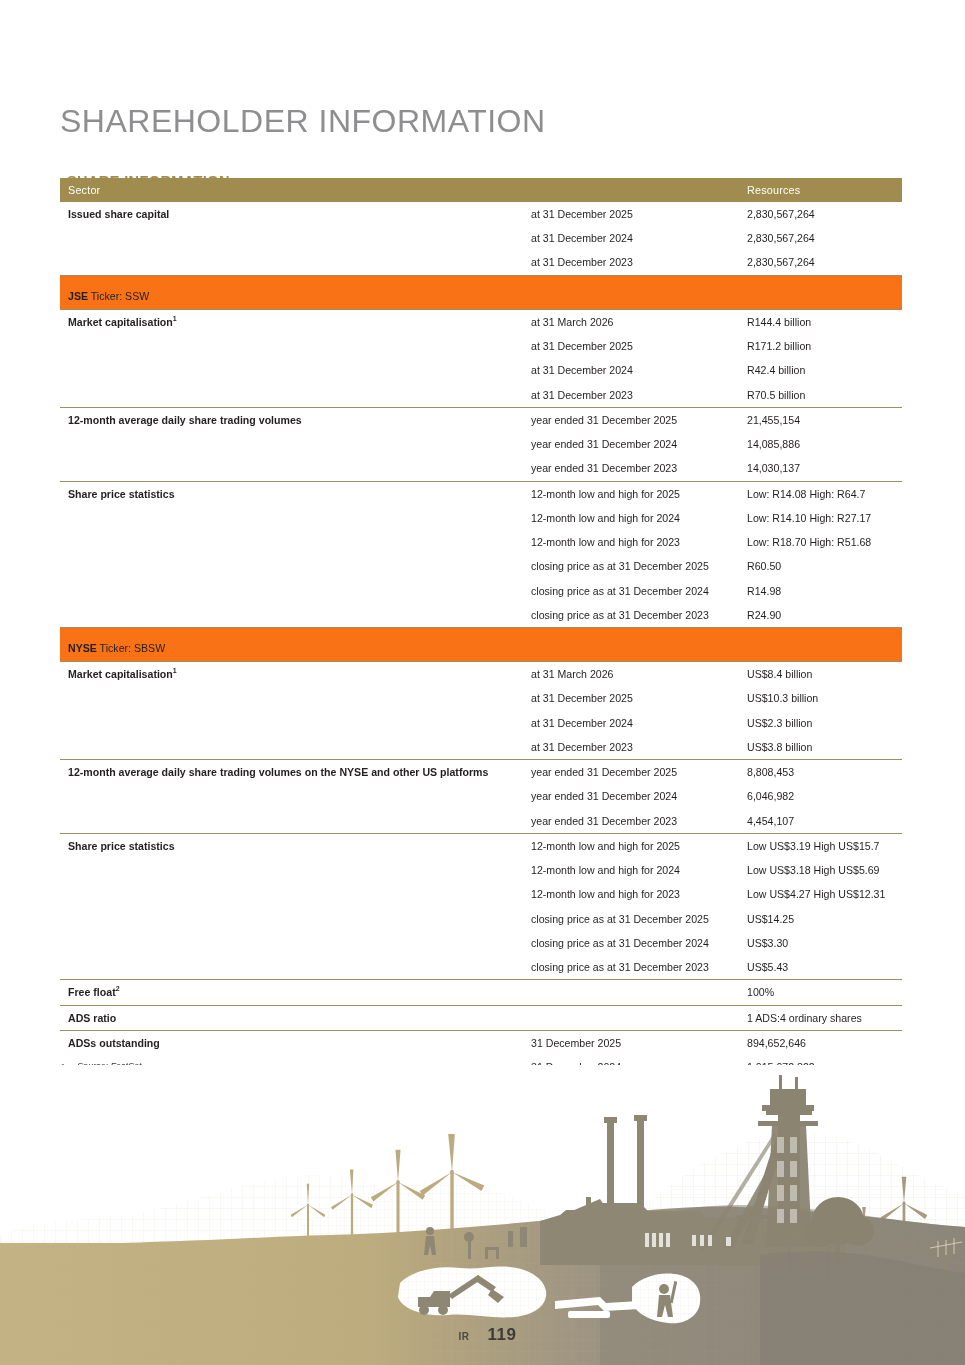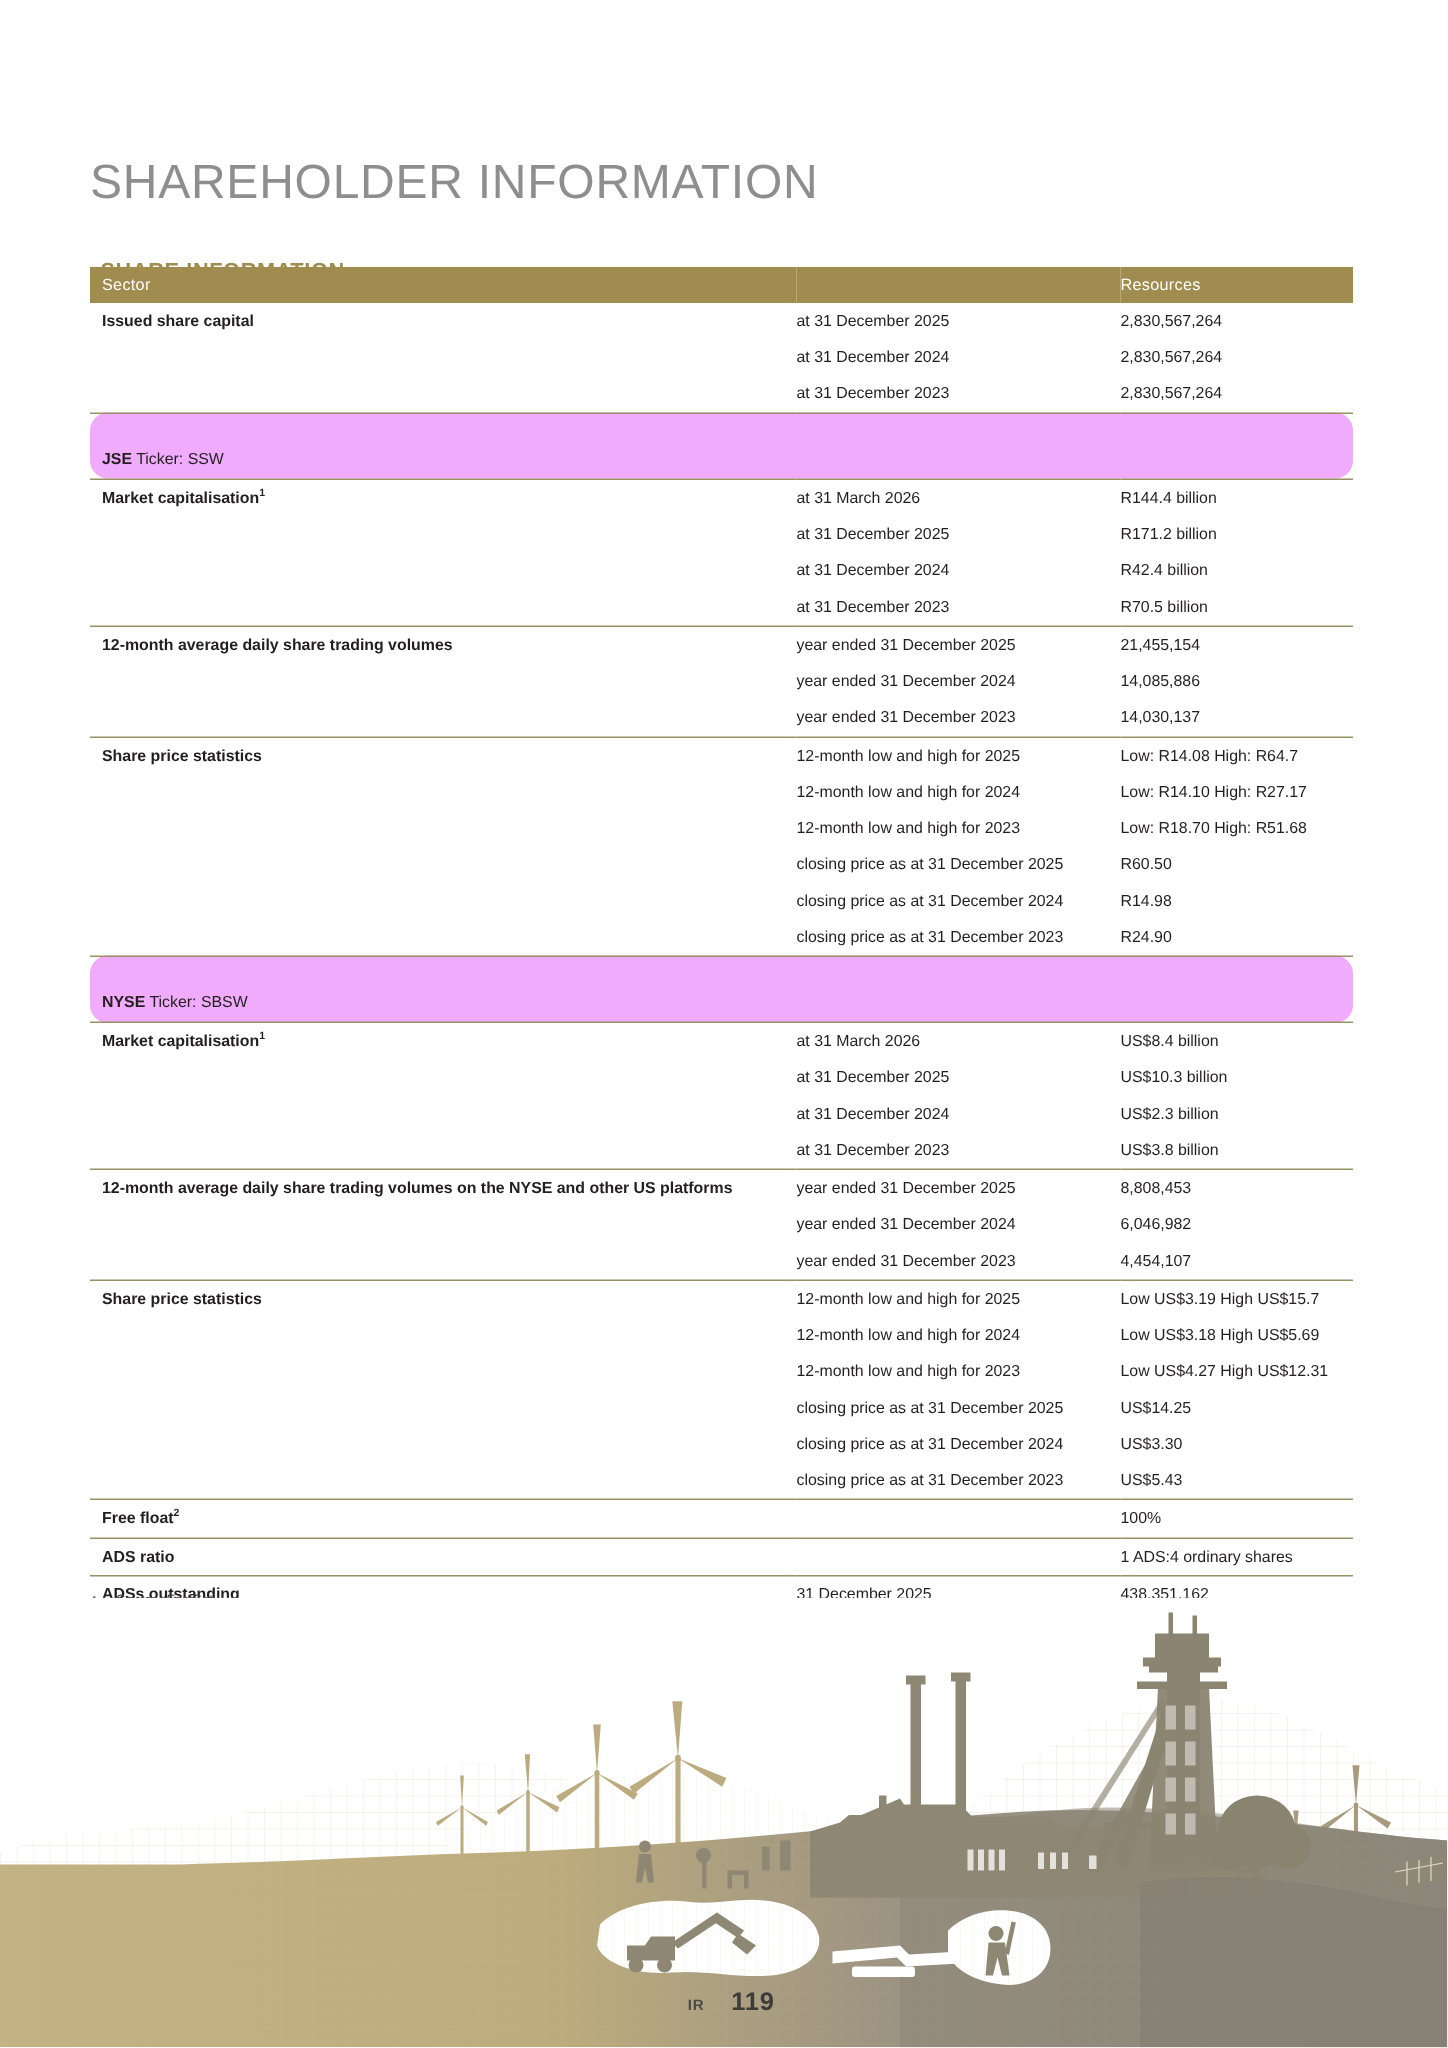--- a/index.html
+++ b/index.html
@@ -99,25 +99,24 @@
 
   
   tr.group-start > td {
     border-top: 1.1px solid #9a9063;
   }
   
   tr.no-rule > td { border-top: none; }
 
   
   tr.band > td {
-    background: #f0abfc;
-    padding-top: 24px;
+    background: #f97316;
+    padding-top: 14px;
     padding-bottom: 6px;
     font-weight: normal;
-    border-radius: 12px;
   }
   tr.band > td.c-label {
     font-weight: normal;
     font-size: 10.6px;
   }
   .ticker-strong { font-weight: bold; }
 
   
   tr.table-end > td {
     border-bottom: 1.1px solid #9a9063;
@@ -370,21 +369,21 @@
             <td class="c-value">100%</td>
           </tr>
           <tr class="group-start">
             <td class="c-label">ADS ratio</td>
             <td class="c-period"></td>
             <td class="c-value">1 ADS:4 ordinary shares</td>
           </tr>
           <tr class="group-start">
             <td class="c-label">ADSs outstanding</td>
             <td class="c-period">31 December 2025</td>
-            <td class="c-value">438,351,162</td>
+            <td class="c-value">894,652,646</td>
           </tr>
           <tr>
             <td class="c-label"></td>
             <td class="c-period">31 December 2024</td>
             <td class="c-value">1,015,072,822</td>
           </tr>
           <tr class="table-end">
             <td class="c-label"></td>
             <td class="c-period">31 December 2023</td>
             <td class="c-value">808,627,726</td>

